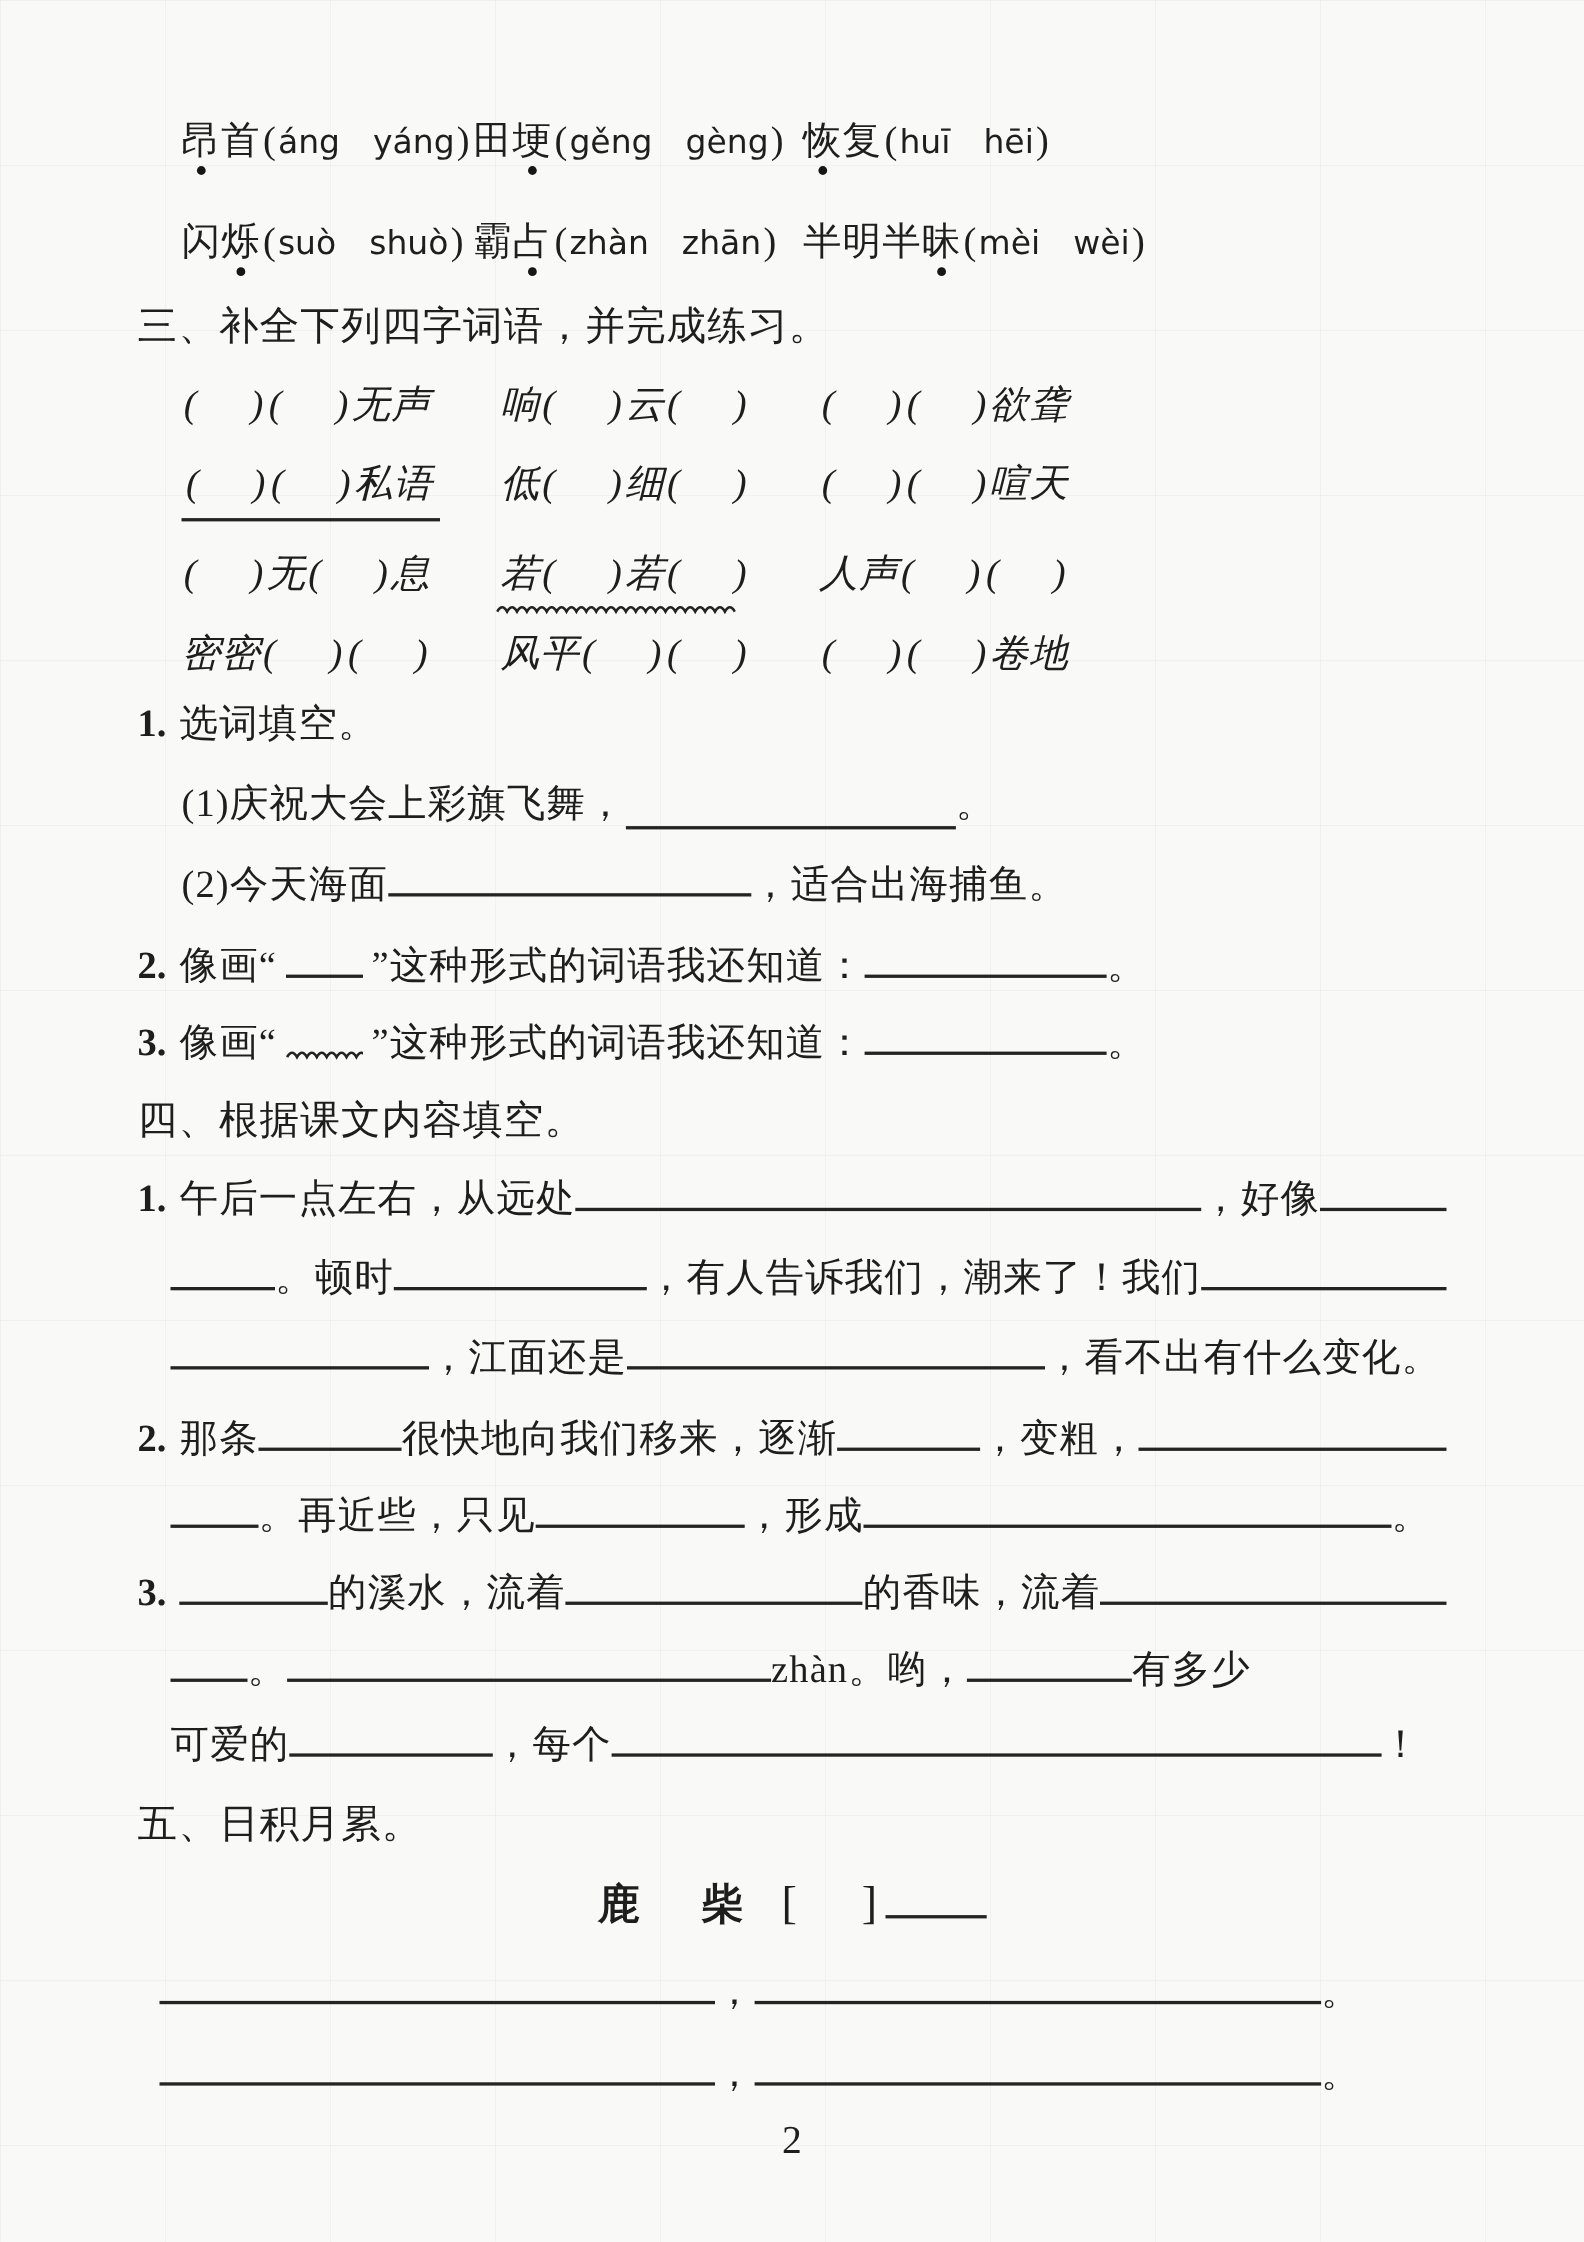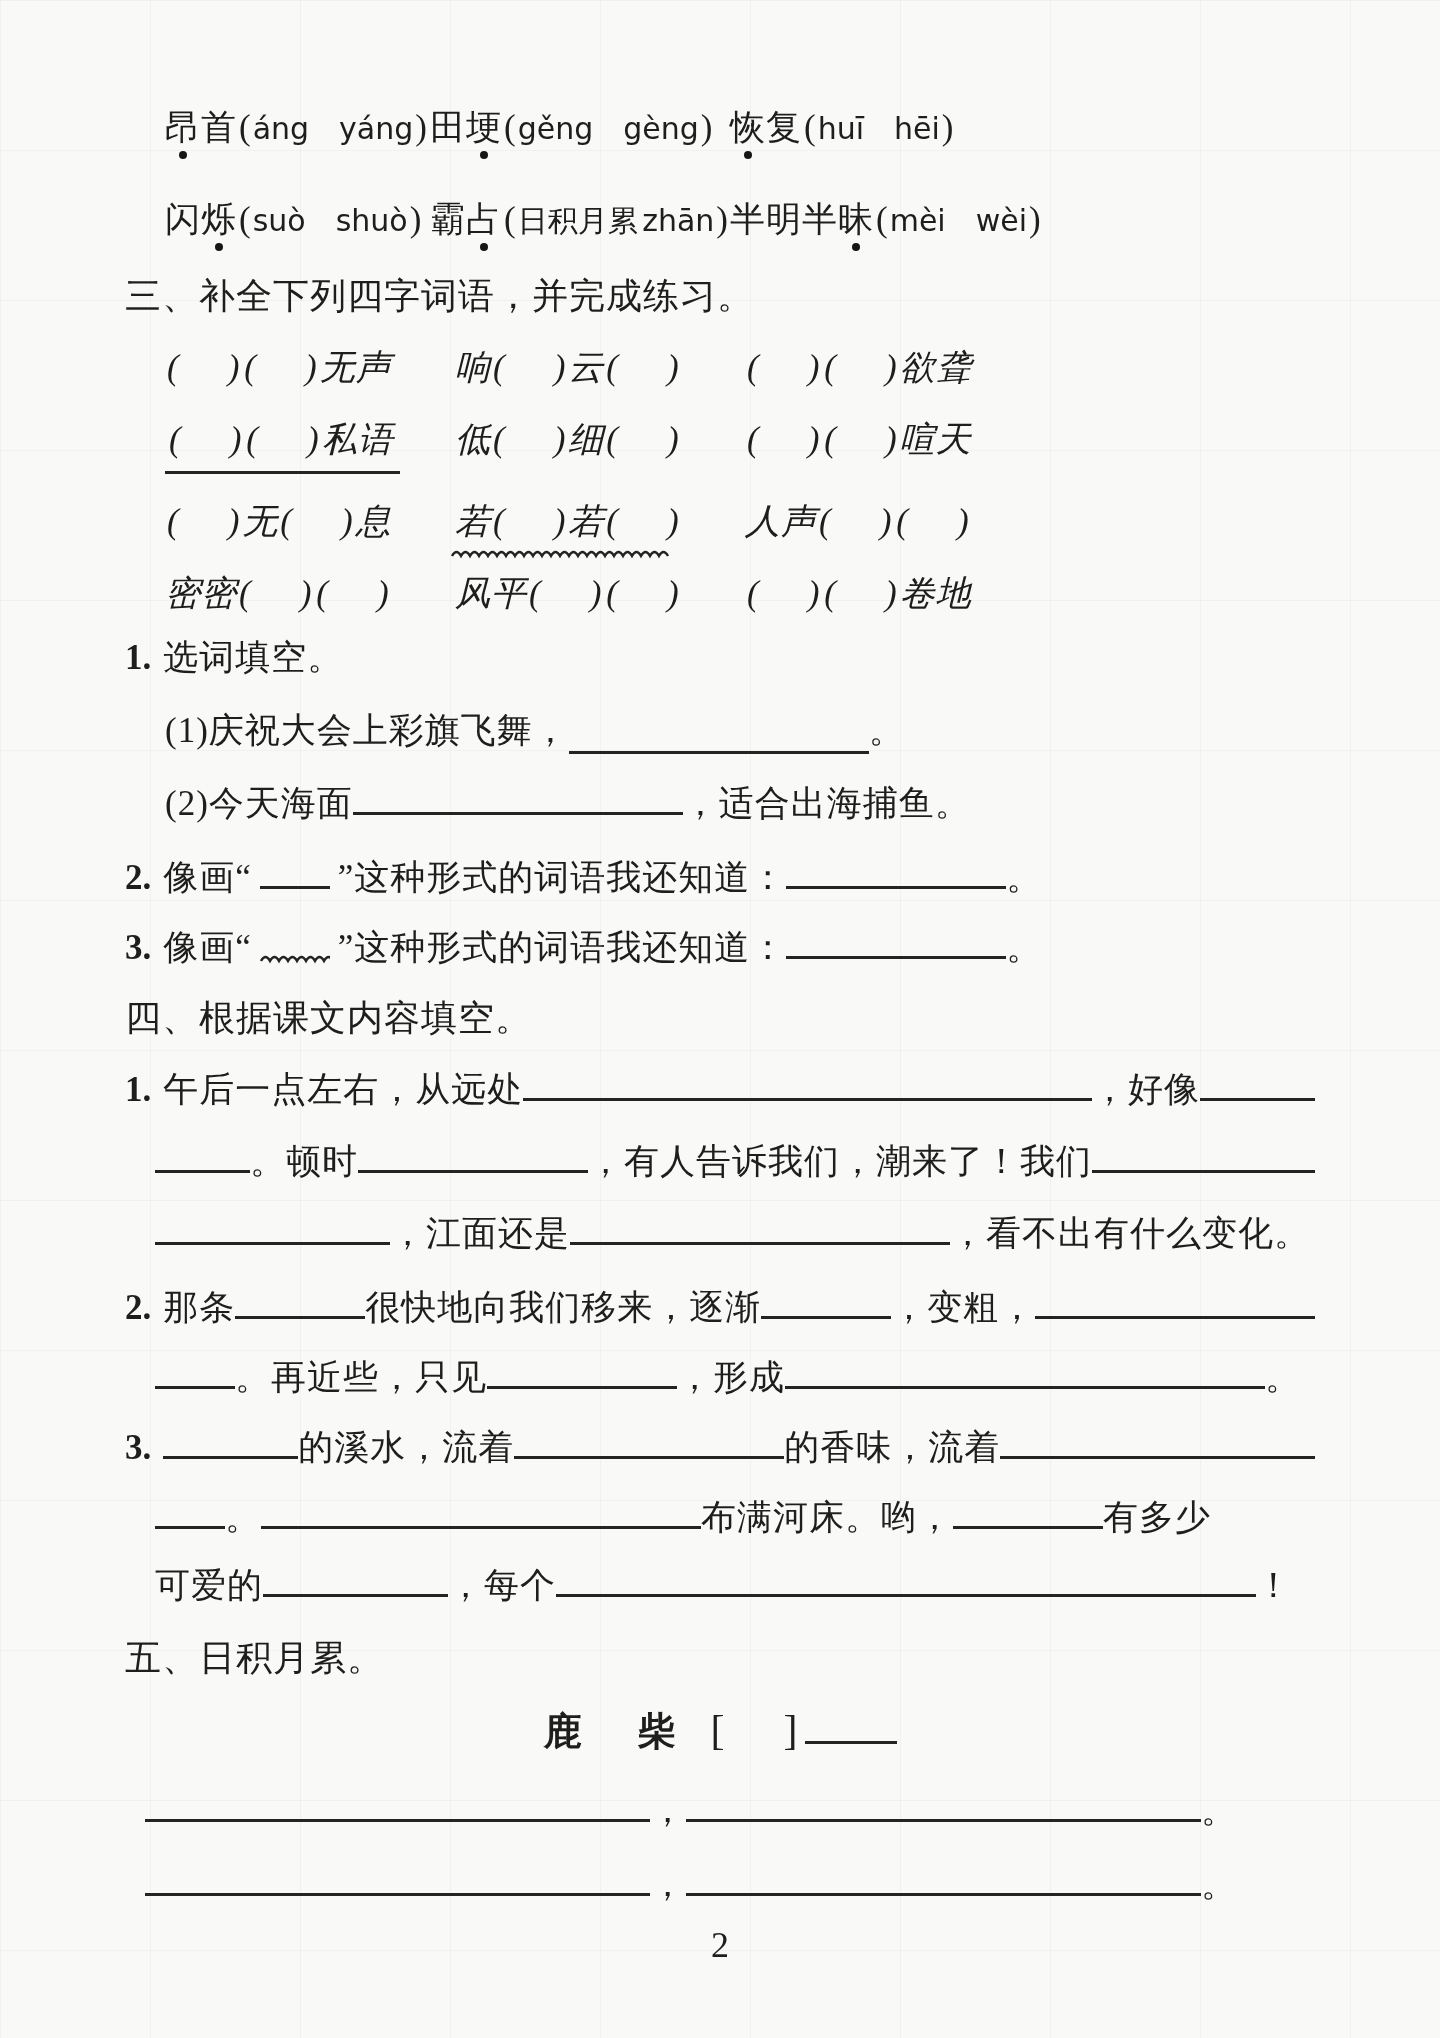--- a/index.html
+++ b/index.html
@@ -91,21 +91,21 @@
           <span class="pword"><span>闪</span><span class="dc">烁</span></span>
           <span class="par">(</span>
           <span class="pin">suò</span>
           <span class="pgap"></span>
           <span class="pin">shuò</span>
           <span class="par">)</span>
         </span>
         <span class="pycol c2">
           <span class="pword"><span>霸</span><span class="dc">占</span></span>
           <span class="par">(</span>
-          <span class="pin">日积月累</span>
+          <span class="pin">zhàn</span>
           <span class="pgap"></span>
           <span class="pin">zhān</span>
           <span class="par">)</span>
         </span>
         <span class="pycol c3">
           <span class="pword"><span>半</span><span>明</span><span>半</span><span class="dc">昧</span></span>
           <span class="par">(</span>
           <span class="pin">mèi</span>
           <span class="pgap"></span>
           <span class="pin">wèi</span>
@@ -220,21 +220,21 @@
         <span class="blank" style="width: 135px;"></span>
         <span class="tx">的溪水，流着</span>
         <span class="blank" style="width: 270px;"></span>
         <span class="tx">的香味，流着</span>
         <span class="blank fill"></span>
       </div>
       <div class="line" style="padding-left: 30px; margin-bottom: 20px;">
         <span class="blank" style="width: 70px;"></span>
         <span class="tx">。</span>
         <span class="blank" style="width: 440px;"></span>
-        <span class="tx">布满河床。哟，</span>
+        <span class="tx">zhàn。哟，</span>
         <span class="blank" style="width: 150px;"></span>
         <span class="tx">有多少</span>
       </div>
       <div class="line" style="padding-left: 30px;">
         <span class="tx">可爱的</span>
         <span class="blank" style="width: 185px;"></span>
         <span class="tx">，每个</span>
         <span class="blank" style="width: 700px;"></span>
         <span class="tx">！</span>
       </div>

